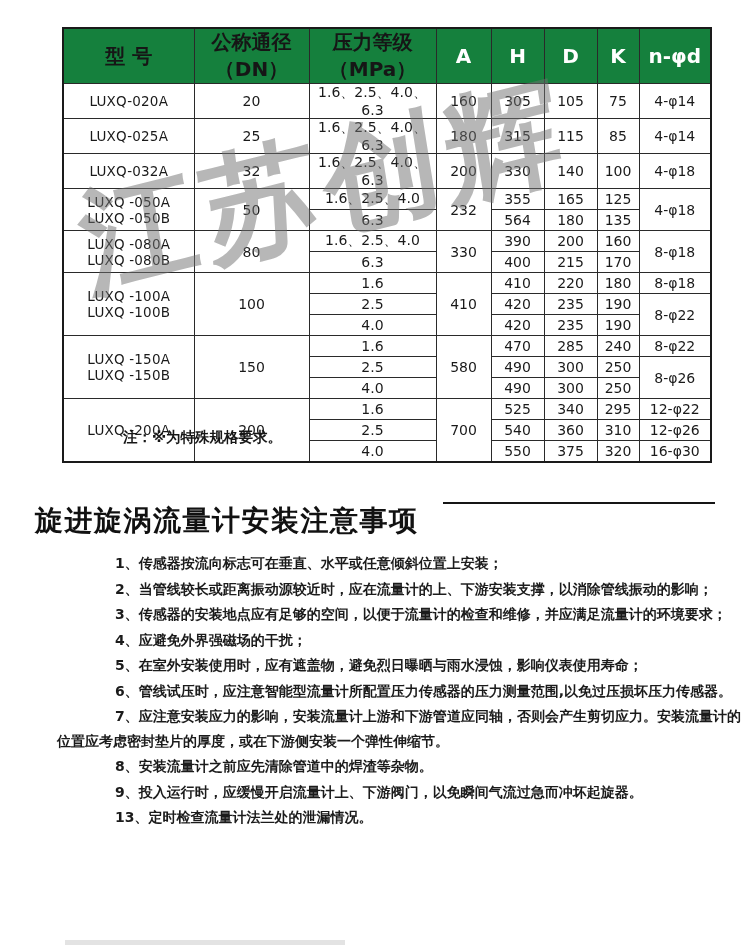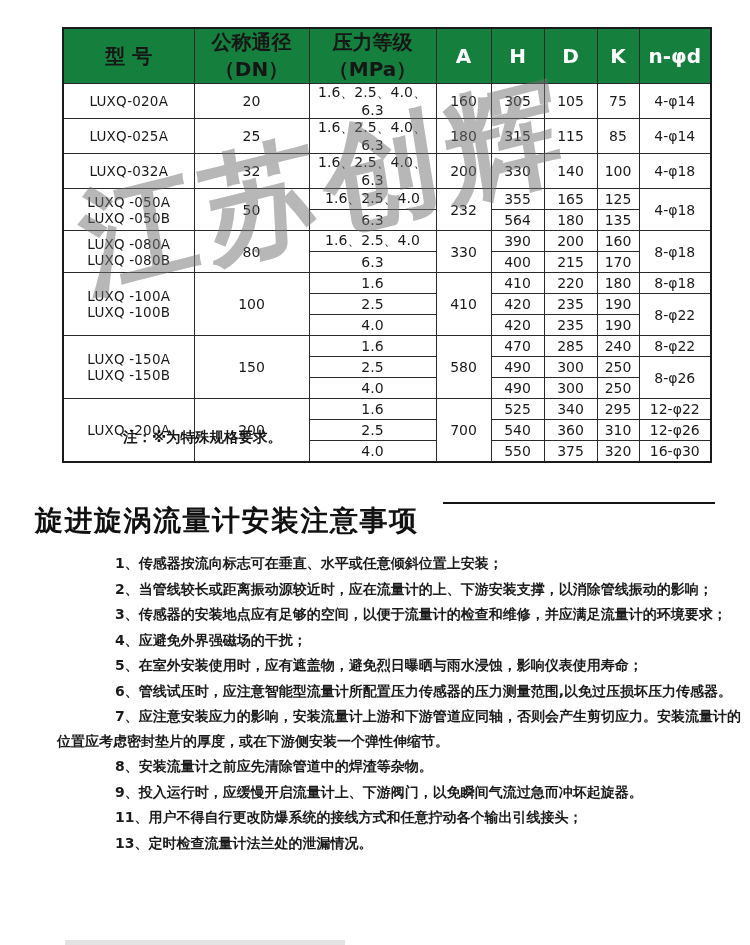--- a/index.html
+++ b/index.html
@@ -229,17 +229,16 @@
 <div class="notes">
     <p>1、传感器按流向标志可在垂直、水平或任意倾斜位置上安装；</p>
     <p>2、当管线较长或距离振动源较近时，应在流量计的上、下游安装支撑，以消除管线振动的影响；</p>
     <p>3、传感器的安装地点应有足够的空间，以便于流量计的检查和维修，并应满足流量计的环境要求；</p>
     <p>4、应避免外界强磁场的干扰；</p>
     <p>5、在室外安装使用时，应有遮盖物，避免烈日曝晒与雨水浸蚀，影响仪表使用寿命；</p>
     <p>6、管线试压时，应注意智能型流量计所配置压力传感器的压力测量范围,以免过压损坏压力传感器。</p>
     <p>7、应注意安装应力的影响，安装流量计上游和下游管道应同轴，否则会产生剪切应力。安装流量计的位置应考虑密封垫片的厚度，或在下游侧安装一个弹性伸缩节。</p>
     <p>8、安装流量计之前应先清除管道中的焊渣等杂物。</p>
     <p>9、投入运行时，应缓慢开启流量计上、下游阀门，以免瞬间气流过急而冲坏起旋器。</p>
-    <p>11、用户不得自行更改防爆系统的接线方式和任意拧动各个输出引线接头；</p>
     <p>13、定时检查流量计法兰处的泄漏情况。</p>
   </div>
 
 <div class="bottom-strip"></div>
 
 </body></html>

